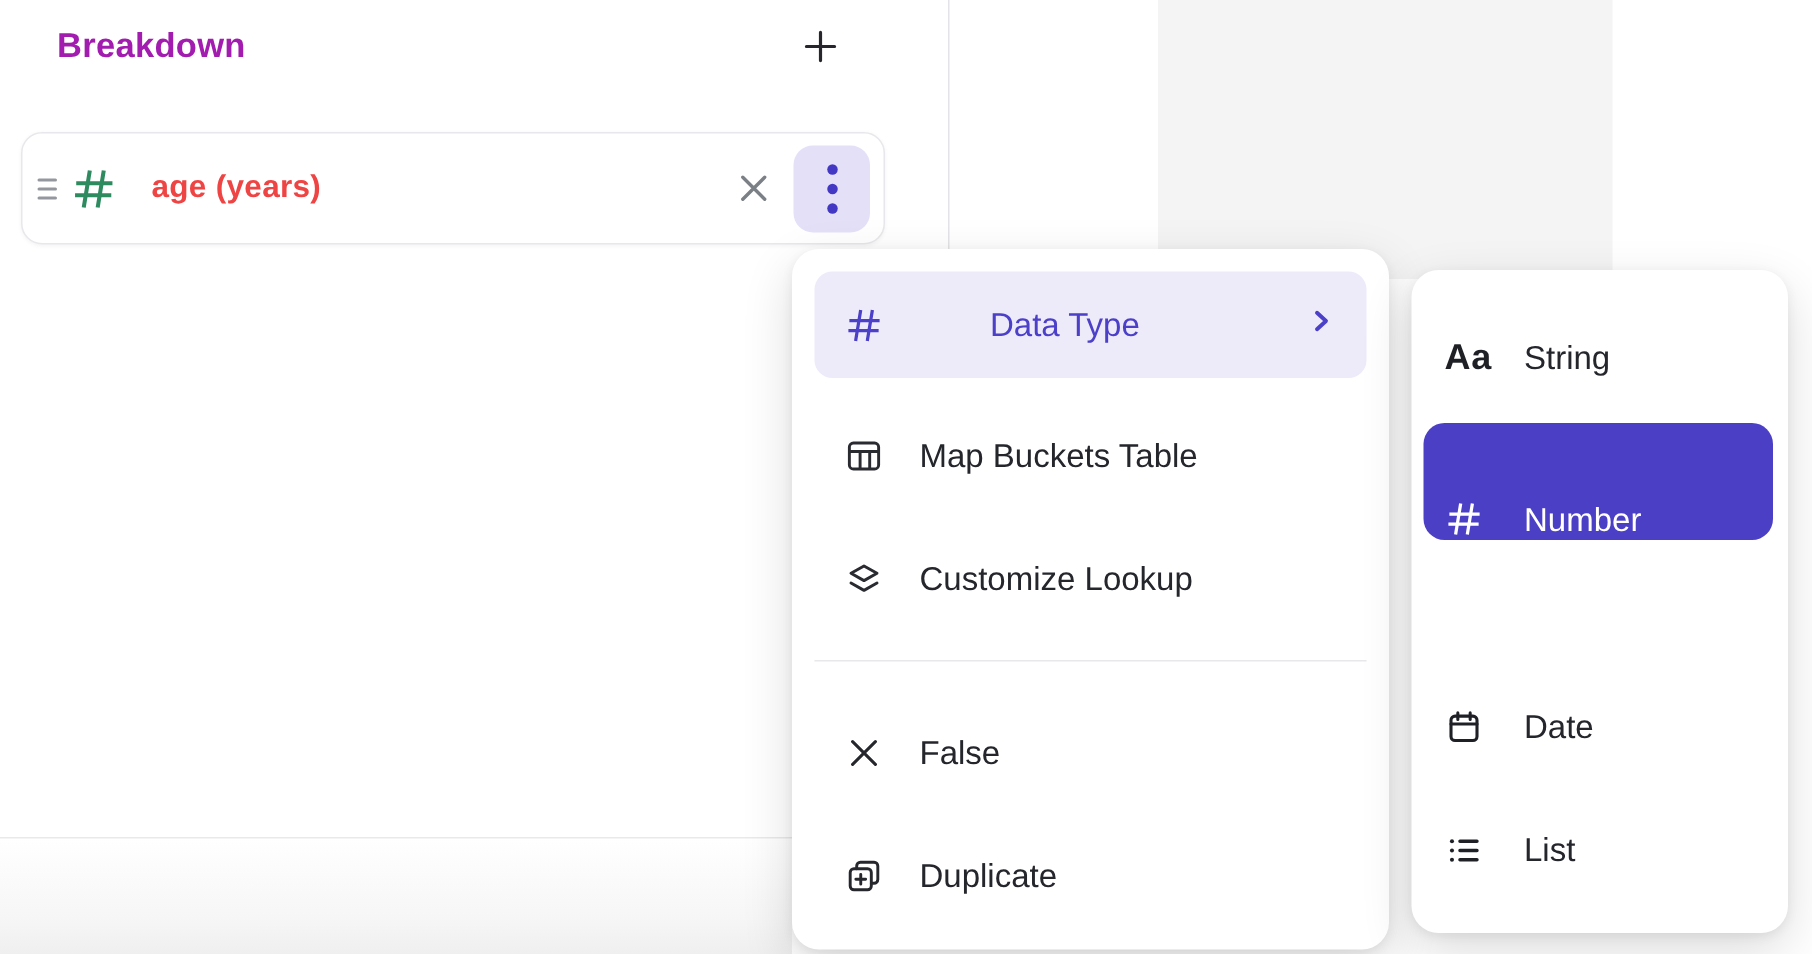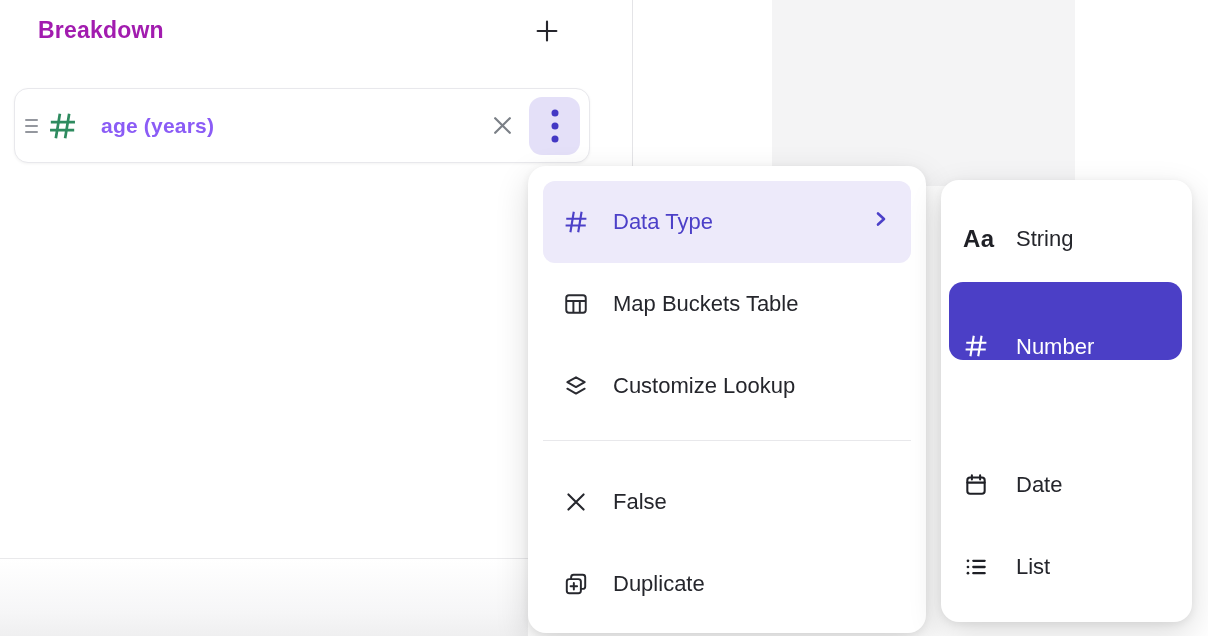--- a/index.html
+++ b/index.html
@@ -35,21 +35,21 @@
     box-shadow:0 1px 3px rgba(0,0,0,.05);
   }
   .drag-handle {
     position:absolute; left:7px; top:50%; transform:translateY(-50%);
     display:flex; flex-direction:column; gap:4px; padding:6px 3px; cursor:grab;
   }
   .drag-handle span { display:block; width:13px; height:2px; background:#94979e; border-radius:1px; }
   .pill-hash { position:absolute; left:32px; top:50%; transform:translateY(-50%); width:31px; height:31px; }
   .pill-label {
     position:absolute; left:86px; top:50%; transform:translateY(-52%);
-    font-size:21px; font-weight:600; color:#8b5cf6; letter-spacing:.2px;
+    font-size:21px; font-weight:600; color:#ef4444; letter-spacing:.2px;
   }
   .remove-btn {
     position:absolute; left:468px; top:50%; transform:translateY(-50%);
     width:38px; height:38px; display:flex; align-items:center; justify-content:center;
     background:transparent; border:none; cursor:pointer;
   }
   .kebab-btn {
     position:absolute; right:9px; top:8px; width:51px; height:58px;
     background:#e4e0f8; border:none; border-radius:13px;
     display:flex; align-items:center; justify-content:center; cursor:pointer;
@@ -121,21 +121,21 @@
       <svg width="10" height="40" viewBox="0 0 10 40" fill="#4338c4">
         <circle cx="5" cy="7" r="3.5"></circle>
           <circle cx="5" cy="20" r="3.5"></circle>
           <circle cx="5" cy="33" r="3.5"></circle>
       </svg>
     </button>
   </div>
 
   <div class="menu">
 
-    <button class="menu-item active" style="top:15px; height:82px;">
+    <button class="menu-item active" style="top:15px; height:71px;gap:47px;">
       <span class="mi-icon">
         <svg width="26" height="26" viewBox="0 0 24 24" fill="none" stroke="#4c40c8" stroke-width="2" stroke-linecap="square">
           <path d="M9.8 3.5 7 20.5M17 3.5l-2.8 17M4 9h16.6M3.4 15.2H20"></path>
         </svg>
       </span>
       <span>Data Type</span>
       <span class="chev">
         <svg width="16" height="20" viewBox="0 0 16 20" fill="none" stroke="#4c40c8" stroke-width="2.6" stroke-linecap="round" stroke-linejoin="round">
           <path d="M5 4.5 11 10 5 15.5"></path>
         </svg>

